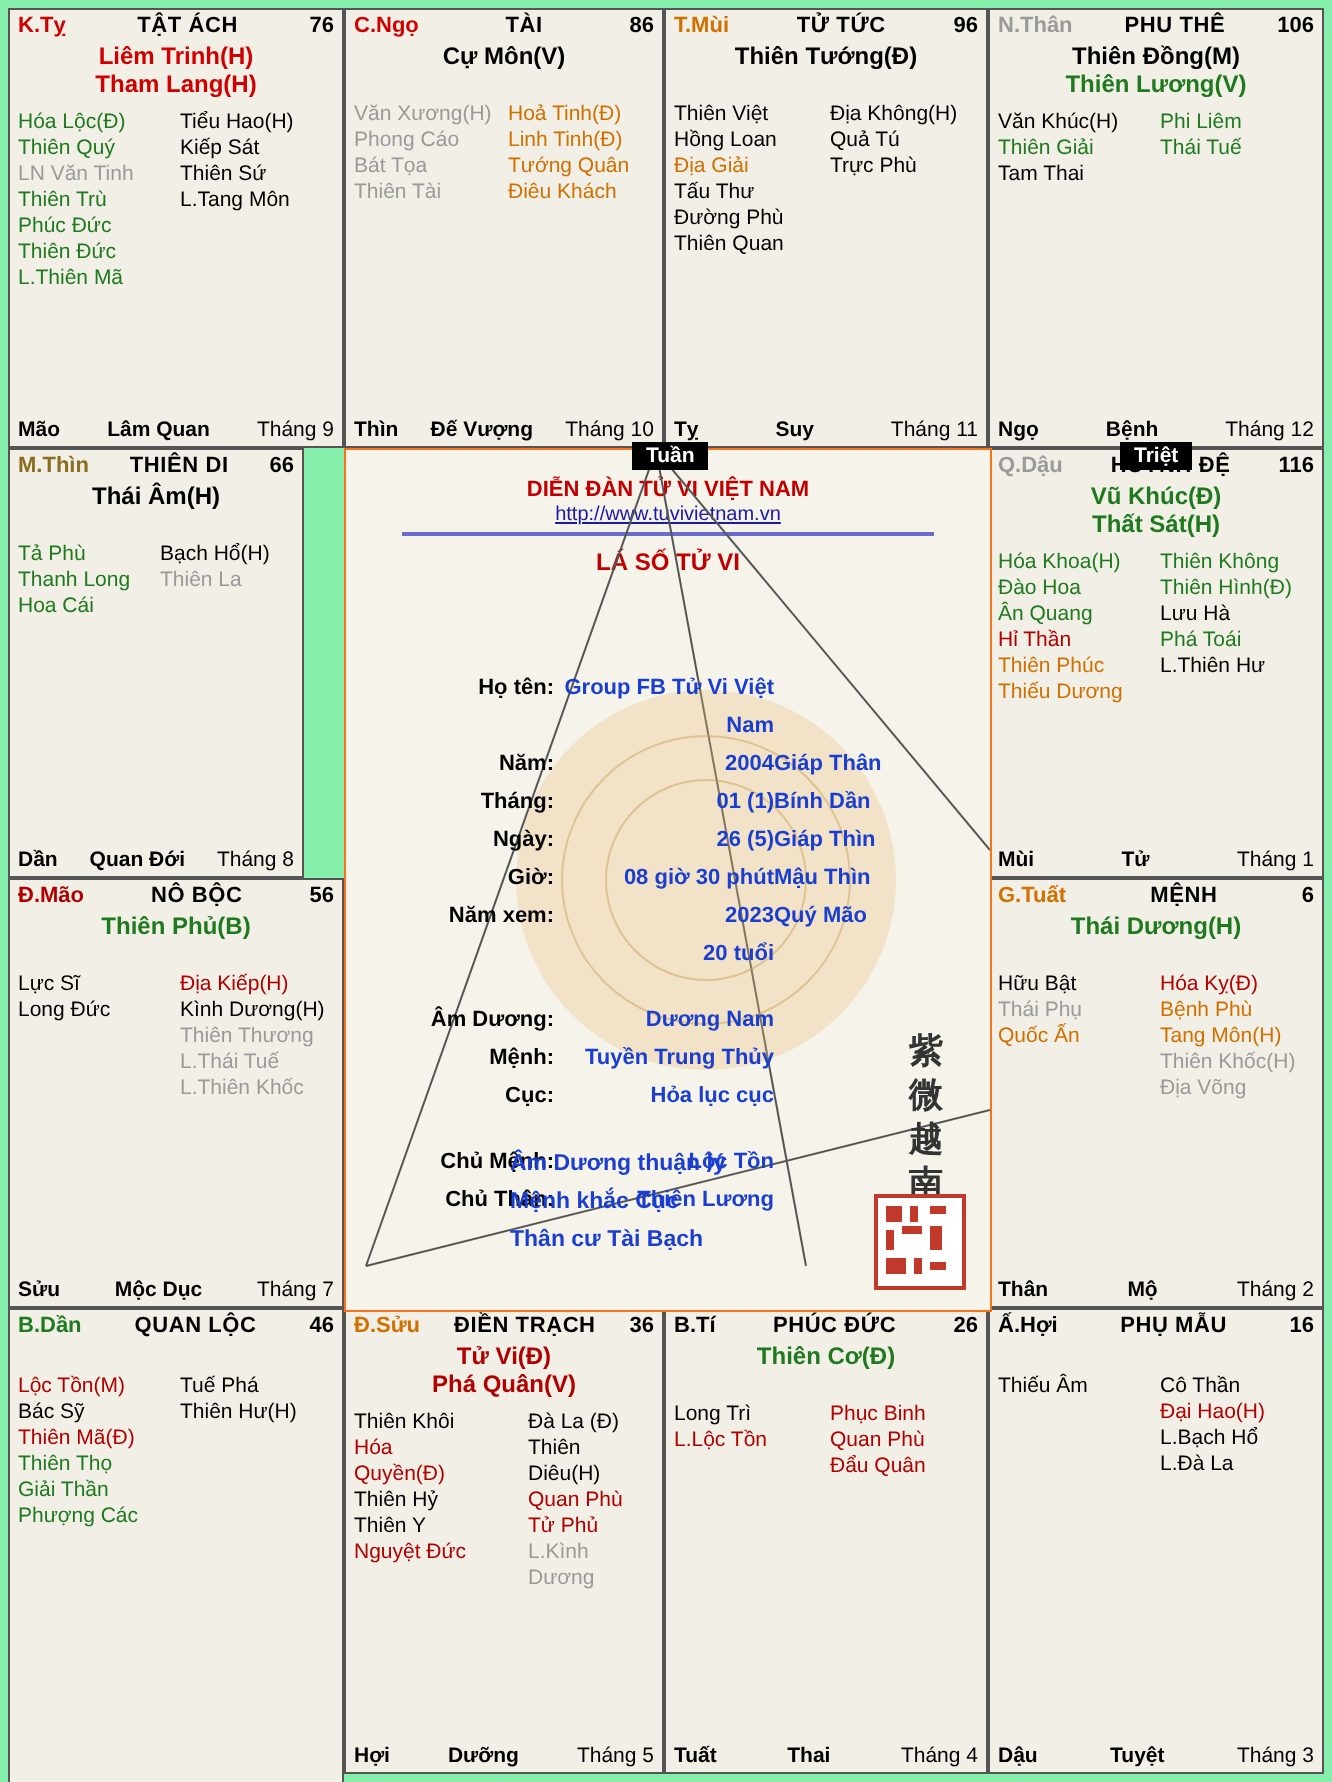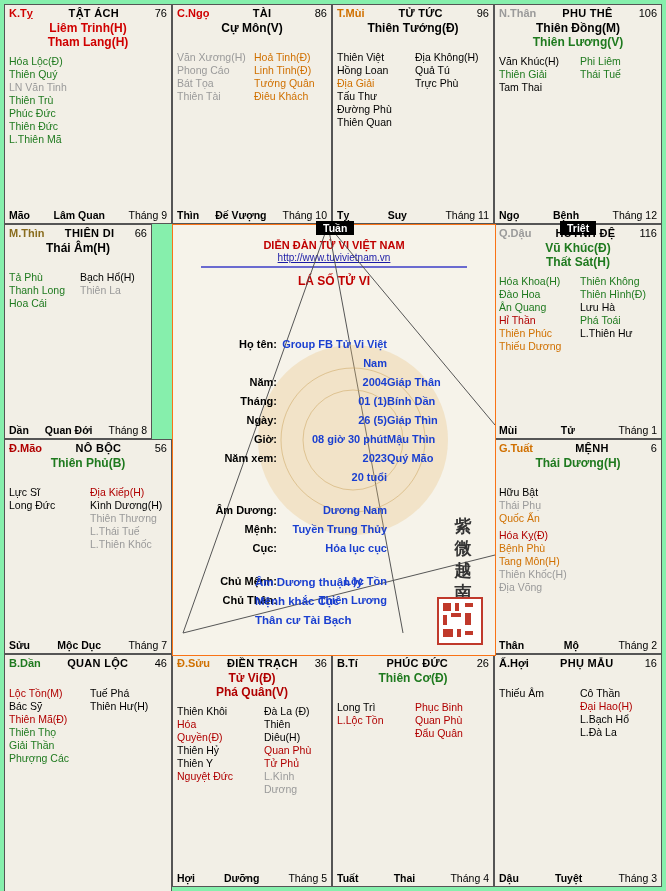--- a/index.html
+++ b/index.html
@@ -25,21 +25,21 @@
     overflow:hidden;
   }
   
   .c-top{
     position:absolute;top:2px;left:4px;right:4px;
     display:flex;justify-content:space-between;align-items:baseline;
     font-size:11px;font-weight:bold;
   }
   .c-chi{ font-weight:bold; }
   .c-cungname{ font-weight:bold; letter-spacing:.3px; }
-  .c-num{ font-weight:normal;text-align:right; }
+  .c-num{ font-weight:bold;text-align:right; }
   .c-main{
     position:absolute;left:0;right:0;top:16px;
     text-align:center;font-weight:bold;font-size:12px;line-height:14px;
   }
   .c-main2{
     position:absolute;left:0;right:0;top:30px;
     text-align:center;font-weight:bold;font-size:12px;line-height:14px;
   }
   .cols{
     position:absolute;left:4px;right:4px;top:50px;
@@ -129,20 +129,26 @@
       <div class="cols" style="top:50px;">
         <div class="col">
           <div class="green">Hóa Lộc(Đ)</div>
           <div class="green">Thiên Quý</div>
           <div class="gray">LN Văn Tinh</div>
           <div class="green">Thiên Trù</div>
           <div class="green">Phúc Đức</div>
           <div class="green">Thiên Đức</div>
           <div class="green">L.Thiên Mã</div>
         </div>
+        <div class="col">
+          <div class="black">Tiểu Hao(H)</div>
+          <div class="black">Kiếp Sát</div>
+          <div class="black">Thiên Sứ</div>
+          <div class="black">L.Tang Môn</div>
+        </div>
       </div>
       <div class="c-bottom">
         <span>Mão</span>
         <span class="b-mid">Lâm Quan</span>
         <span class="b-right">Tháng 9</span>
       </div>
     </div>
   <div class="cell" style="left:172px;top:4px;width:160px;height:220px;" id="cell1">
       <div class="c-top">
         <span class="c-chi red">C.Ngọ</span>
@@ -306,21 +312,21 @@
         <span class="b-right">Tháng 7</span>
       </div>
     </div>
   <div class="cell" style="left:494px;top:439px;width:168px;height:215px;" id="cell7">
       <div class="c-top">
         <span class="c-chi orange">G.Tuất</span>
         <span class="c-cungname">MỆNH</span>
         <span class="c-num">6</span>
       </div>
       <div class="c-main green">Thái Dương(H)</div>
-      <div class="cols" style="top:46px;flex-direction:column;">
+      <div class="cols" style="top:46px;">
         <div class="col">
           <div class="black">Hữu Bật</div>
           <div class="gray">Thái Phụ</div>
           <div class="orange">Quốc Ấn</div>
         </div>
         <div class="col">
           <div class="dred">Hóa Kỵ(Đ)</div>
           <div class="orange">Bệnh Phù</div>
           <div class="orange">Tang Môn(H)</div>
           <div class="gray">Thiên Khốc(H)</div>

